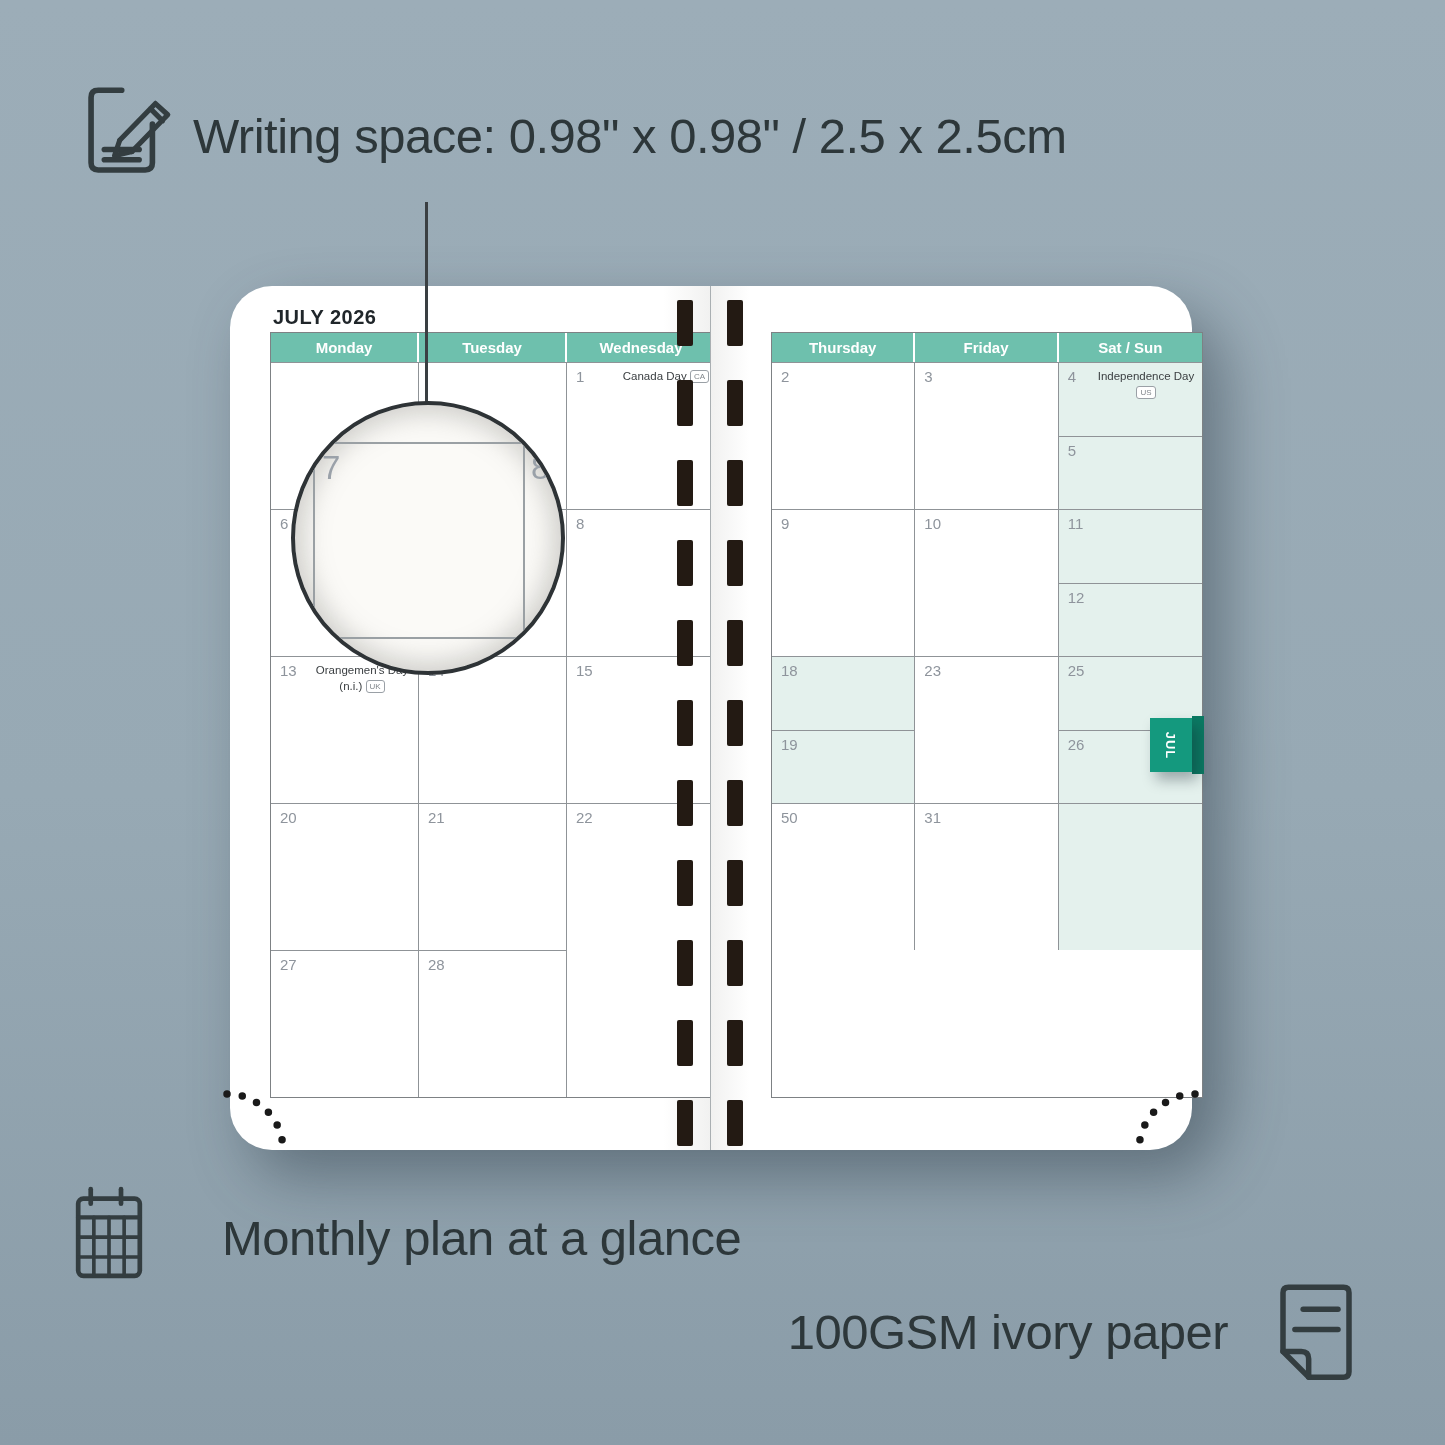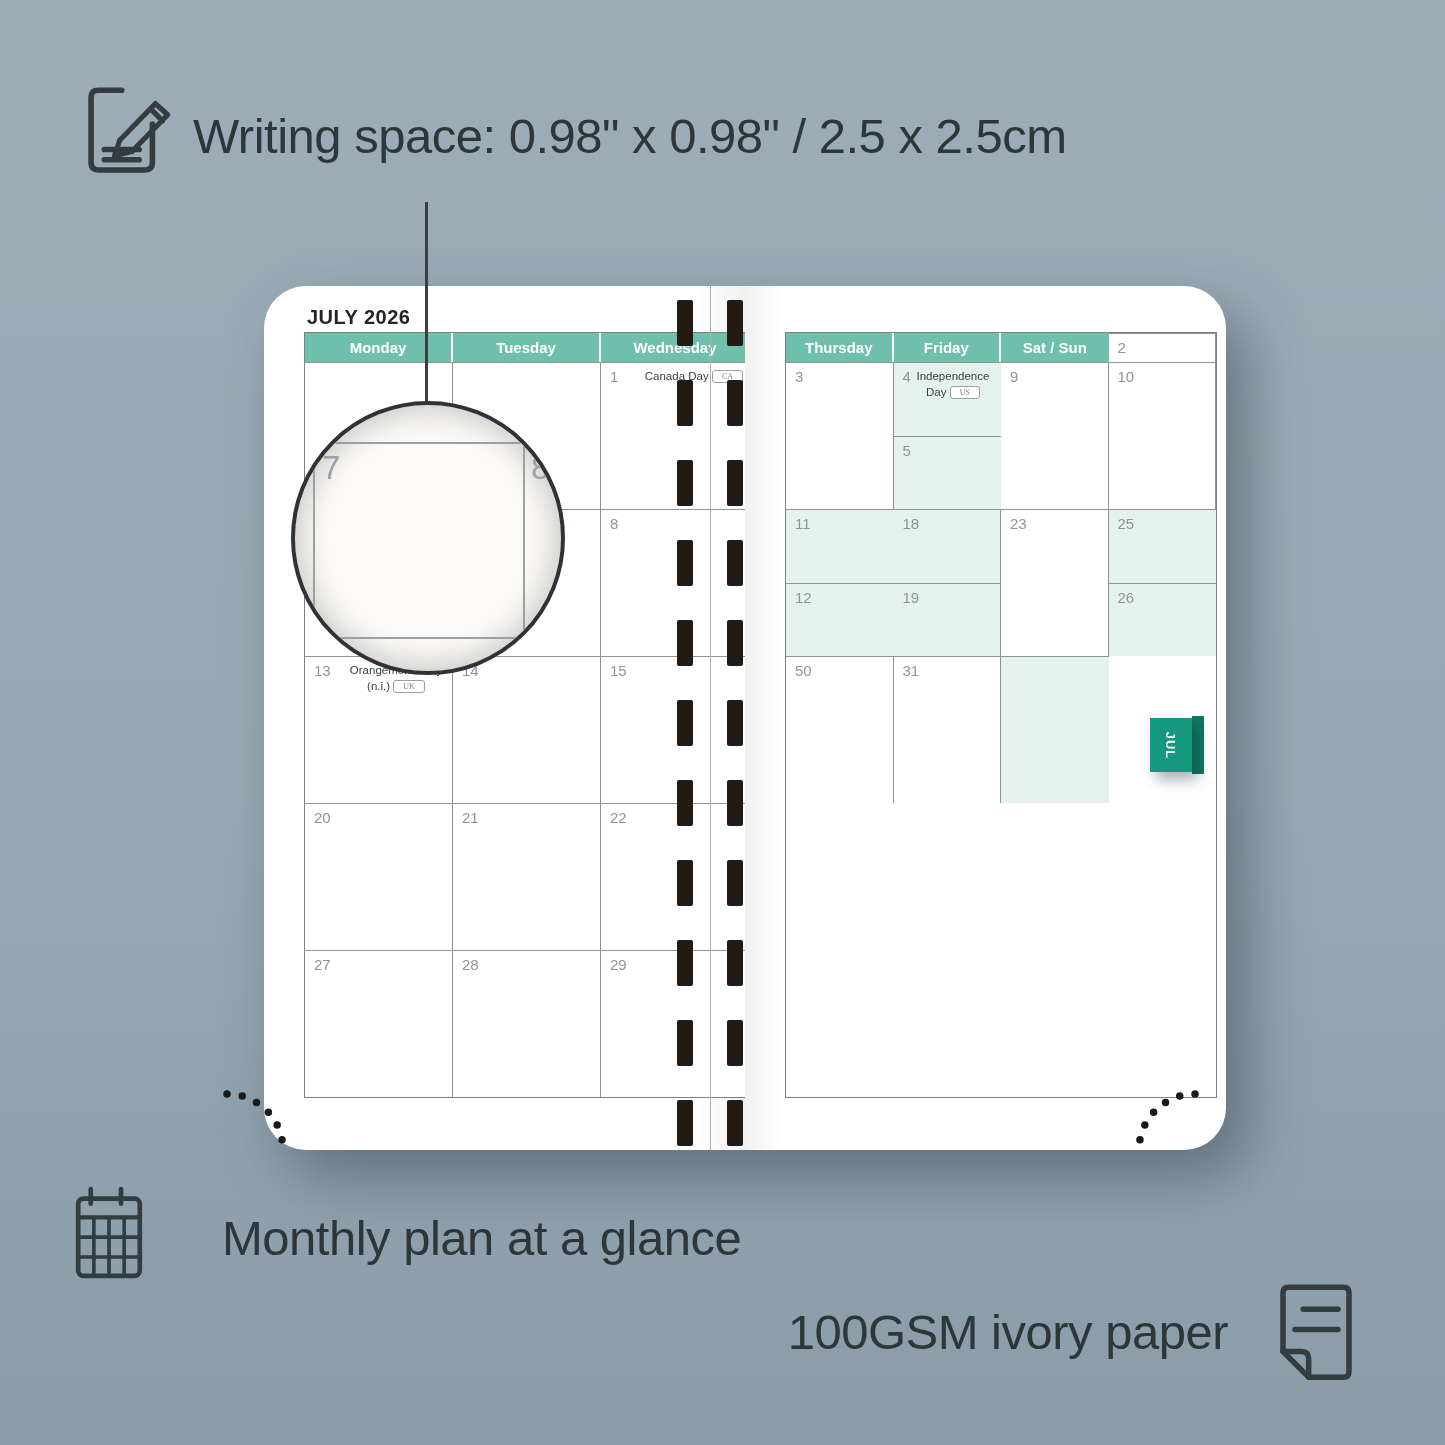--- a/index.html
+++ b/index.html
@@ -45,21 +45,21 @@
   #connector-line{
     position:absolute;left:425px;top:202px;width:3px;height:203px;
     background:#3a3f42;z-index:8;
   }
   
   #book{
     position:absolute;left:230px;top:286px;width:962px;height:864px;
     z-index:1;
     filter:drop-shadow(22px 26px 30px rgba(30,45,58,.42));
   }
-  .page{position:absolute;top:0;height:864px;width:481px;background:#fff;margin-left:34px;}
+  .page{position:absolute;top:0;height:864px;width:481px;background:#fff;}
   .page.left{
     left:0;border-radius:42px 0 0 42px;
     background:linear-gradient(90deg,#ffffff 90%,#f1f1f0 100%);
   }
   .page.right{
     left:481px;border-radius:0 42px 42px 0;
     background:linear-gradient(270deg,#ffffff 92%,#f1f1f0 100%);
   }
   #seam{position:absolute;left:480px;top:0;width:1px;height:864px;background:#a9afb2;z-index:2;}
   
@@ -72,21 +72,21 @@
   .month-title{top:20px;}
   
   .cal-grid{
     position:absolute;top:46px;
     display:grid;
     grid-template-rows:29px repeat(5,147px);
     border:1px solid var(--outer);
     background:#fff;
   }
   #left-grid{left:40px;width:446px;grid-template-columns:repeat(3,1fr);}
-  #right-grid{left:40px;width:432px;grid-template-columns:repeat(4,1fr);}
+  #right-grid{left:60px;width:432px;grid-template-columns:repeat(3,1fr);}
   .cal-grid > *{border-right:1px solid var(--line);}
   .cal-grid > *:nth-child(3n){border-right:0;}
   .cal-grid > .cell{border-top:1px solid var(--line);}
   .hdr{
     background:var(--teal);
     color:#fff;font-weight:bold;font-size:15px;
     display:flex;align-items:center;justify-content:center;
     border-right:2px solid #fff !important;
   }
   .hdr:nth-child(3){border-right:0 !important;}
@@ -96,21 +96,21 @@
   .half.top{border-bottom:1px solid var(--line);}
   .cell-top{display:flex;align-items:flex-start;padding:6px 6px 0 9px;}
   .daynum{font-size:15px;color:var(--num);line-height:1.1;}
   .holiday{
     margin-left:auto;text-align:center;
     font-size:11.5px;color:#3c4043;line-height:1.35;max-width:100px;
   }
   .badge{
     display:inline-block;border:1px solid #9aa0a6;border-radius:3px;
     font-size:8px;color:#80868b;background:#fff;
-    padding:0 9px;line-height:11px;vertical-align:1px;font-family:Liberation Serif, serif;
+    padding:0 3px;line-height:11px;vertical-align:1px;
   }
   
   #month-tab{
     position:absolute;left:920px;top:432px;width:42px;height:54px;
     background:var(--tab);z-index:4;
     display:flex;align-items:center;justify-content:center;
     box-shadow:6px 8px 14px rgba(20,35,45,.35);
   }
   #month-tab span{
     color:#fff;font-weight:bold;font-size:13px;letter-spacing:1px;
@@ -226,25 +226,20 @@
           </div>
         </div>
         <div class="cell">
           <div class="cell-top">
             <span class="daynum">27</span>
           </div>
         </div>
         <div class="cell">
           <div class="cell-top">
             <span class="daynum">28</span>
-          </div>
-        </div>
-        <div class="cell">
-          <div class="cell-top">
-            <span class="daynum">29</span>
           </div>
         </div>
       </div>
   </div>
   <div class="page right">
     <div class="cal-grid" id="right-grid">
       <div class="hdr">Thursday</div>
       <div class="hdr">Friday</div>
       <div class="hdr">Sat / Sun</div>
     <div class="cell">

